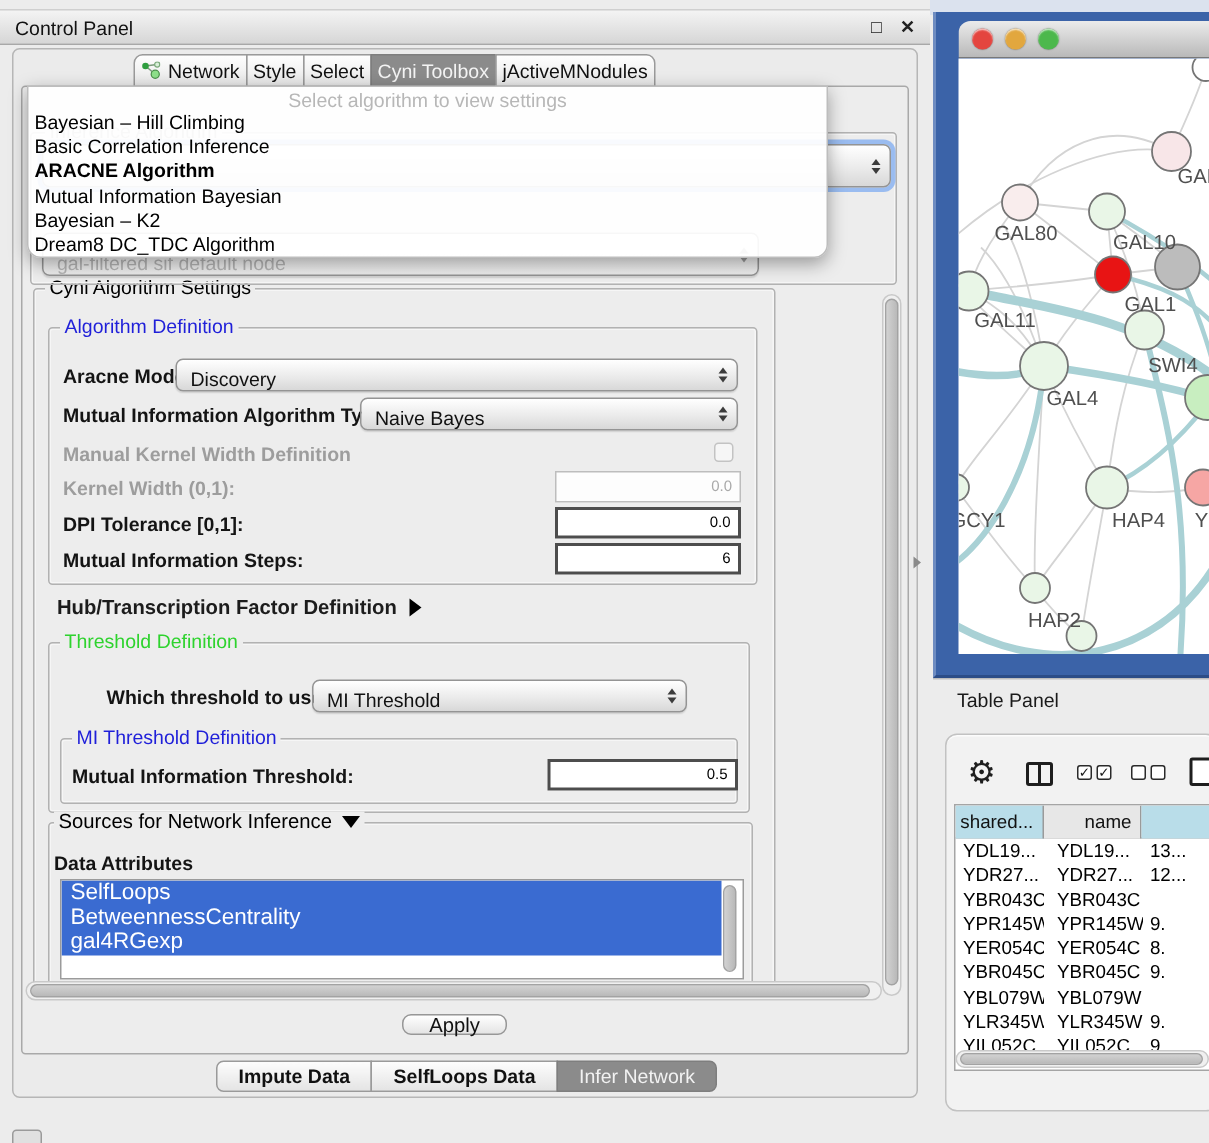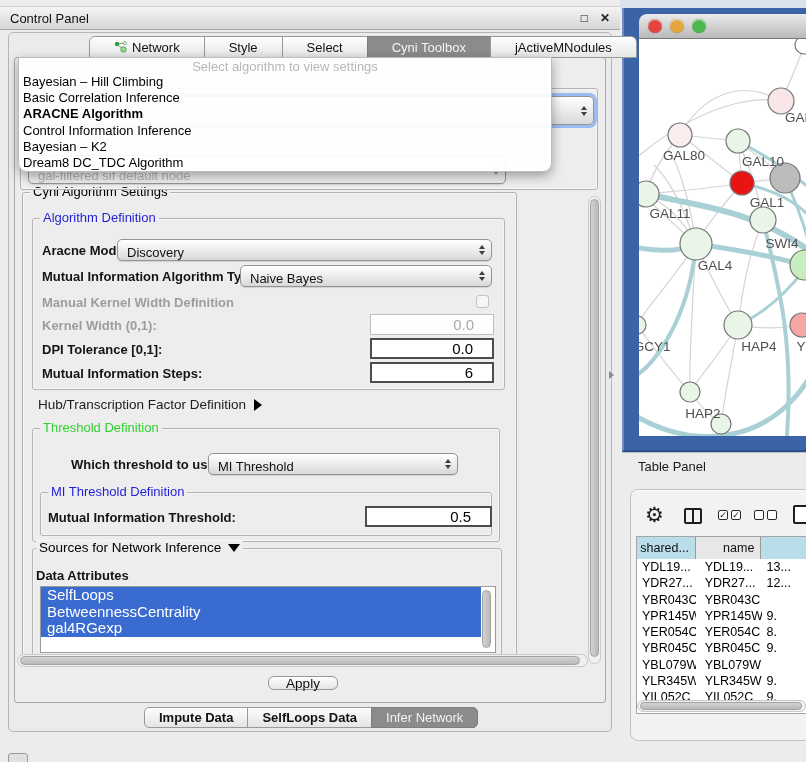--- a/index.html
+++ b/index.html
@@ -8,43 +8,43 @@
   .app{position:relative;width:806px;height:762px;background:#ececec;overflow:hidden}
   .abs{position:absolute}
   
   .cp-titlebar{left:0;top:6px;width:620px;height:24px;background:linear-gradient(#f4f4f4,#d6d6d6);border-top:1px solid #cfcfcf;border-bottom:1px solid #a8a8a8;display:flex;align-items:center;padding:0 10px;font-size:13px;color:#111}
   .cp-titlebar .sp{flex:1}
   .winbtn{font-size:12px;color:#222;margin-left:12px;line-height:1}
   .cp-outer{left:8px;top:32px;width:604px;height:700px;background:#ebebeb;border:1px solid #b6b6b6;border-radius:5px}
   .cp-inner{left:14px;top:57px;width:592px;height:646px;background:#ededed;border:1px solid #a9a9a9;border-radius:3px}
   
   .tabs{left:90px;top:36px;height:22px;display:flex;z-index:5}
-  .tab{height:22px;display:flex;align-items:center;padding:0 24px;background:linear-gradient(#fefefe,#e7e7e7);border:1px solid #9a9a9a;margin-left:-1px;font-size:13px;color:#111;white-space:nowrap}
+  .tab{height:22px;display:flex;align-items:center;padding:0 4px;background:linear-gradient(#fefefe,#e7e7e7);border:1px solid #9a9a9a;margin-left:-1px;font-size:13px;color:#111;white-space:nowrap}
   .tab:first-child{border-radius:6px 0 0 0}
   .tab:last-child{border-radius:0 6px 0 0}
   .tab.sel{background:#8b8b8b;color:#f4f4f4;border-color:#7e7e7e}
   .nticon{margin-right:5px;display:flex}
   .btabs{left:145px;top:707px;height:39px;display:flex;z-index:5}
   .btab{height:21px;display:flex;align-items:center;padding:0 14px;background:linear-gradient(#fdfdfd,#e4e4e4);border:1px solid #9a9a9a;margin-left:-1px;font-size:13px;font-weight:bold;color:#111;white-space:nowrap}
   .btab:first-child{border-radius:5px 0 0 5px}
   .btab:last-child{border-radius:0 5px 5px 0}
   .btab.sel{background:#8b8b8b;color:#f2f2f2;border-color:#7e7e7e;font-weight:normal}
   
   .gbx{position:absolute;border:1px solid #b2b2b2;border-radius:3px;box-shadow:inset 0 0 0 1px #f6f6f6}
   .gt{position:absolute;background:#ededed;padding:0 3px;font-size:13px;white-space:nowrap;line-height:14px}
   .blue{color:#1f1fd9}.green{color:#2ed32e}
   .lbl{position:absolute;font-size:13px;font-weight:bold;color:#141414;white-space:nowrap}
   .lbl.dis{color:#9d9d9d}
-  .plain{font-weight:normal;color:#1c1c1c}
+  .plain{font-weight:bold;color:#1c1c1c}
   .combo{position:absolute;border:1px solid #949494;border-radius:5px;background:linear-gradient(#ffffff,#e9e9e9 60%,#d8d8d8);font-size:13px;color:#111;display:flex;align-items:flex-end;padding-left:9px;box-shadow:0 1px 1px rgba(0,0,0,.12)}
   .stp{position:absolute;right:6px;top:50%;transform:translateY(-50%);display:flex;flex-direction:column;gap:2px}
   .stp i{display:block;width:0;height:0;border-left:3.5px solid transparent;border-right:3.5px solid transparent}
   .stp i.up{border-bottom:4.5px solid #3c3c3c}
   .stp i.dn{border-top:4.5px solid #3c3c3c}
-  .fld{position:absolute;background:#fff;font-size:15px;color:#000;display:flex;align-items:center;justify-content:flex-end;padding-right:19px}
+  .fld{position:absolute;background:#fff;font-size:10px;color:#000;display:flex;align-items:center;justify-content:flex-end;padding-right:5px}
   .fld.en{border:2px solid #4d4d4d}
   .fld.dis{border:1px solid #bdbdbd;color:#a9a9a9;background:#fdfdfd}
   .chk{position:absolute;width:13px;height:13px;border:1px solid #c3c3c3;border-radius:3px;background:#f6f6f6}
   .tri-r{display:inline-block;width:0;height:0;border-top:6px solid transparent;border-bottom:6px solid transparent;border-left:8px solid #000;margin-left:8px;vertical-align:middle}
   .tri-d{display:inline-block;width:0;height:0;border-left:6.5px solid transparent;border-right:6.5px solid transparent;border-top:8px solid #000;margin-left:7px;vertical-align:middle}
   
   .dd{left:18px;top:57px;width:534px;height:115px;background:rgba(255,255,255,.93);border:1px solid #bdbdbd;border-radius:0 0 9px 9px;box-shadow:0 4px 12px rgba(0,0,0,.35);z-index:20;overflow:hidden}
   .dd-ph{text-align:center;color:#b7b7b7;font-size:13px;line-height:15px;margin-top:1px}
   .dd-it{font-size:13px;line-height:16.2px;padding-left:4px;color:#000;white-space:nowrap}
   .dd-it.sel{font-weight:bold}
@@ -134,21 +134,21 @@
         <i class="dn" style="border-top-color:#9a9a9a"></i>
       </span>
   </div>
 
   <div class="abs dd">
     <div class="dd-ph">Select algorithm to view settings</div>
     <div id="dd-list">
         <div class="dd-it">Bayesian – Hill Climbing</div>
         <div class="dd-it">Basic Correlation Inference</div>
         <div class="dd-it sel">ARACNE Algorithm</div>
-        <div class="dd-it">Control Information Inference</div>
+        <div class="dd-it">Mutual Information Bayesian</div>
         <div class="dd-it">Bayesian – K2</div>
         <div class="dd-it">Dream8 DC_TDC Algorithm</div>
       </div>
   </div>
 
   <div class="gbx" style="left:22px;top:192px;width:495px;height:474px"></div>
   <div class="gt" style="left:30px;top:185px">Cyni Algorithm Settings</div>
 
   <div class="gbx" style="left:32px;top:218px;width:473px;height:172px"></div>
   <div class="gt blue" style="left:40px;top:211px">Algorithm Definition</div>

